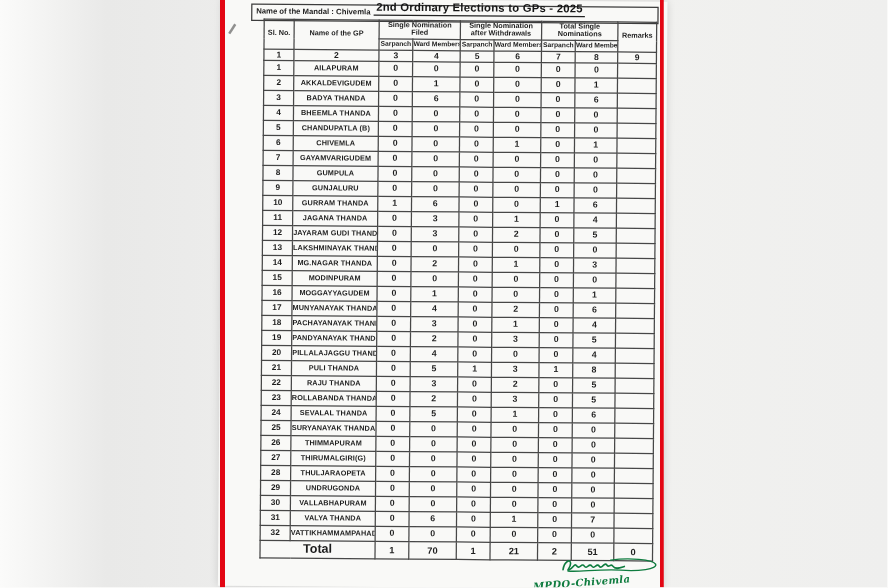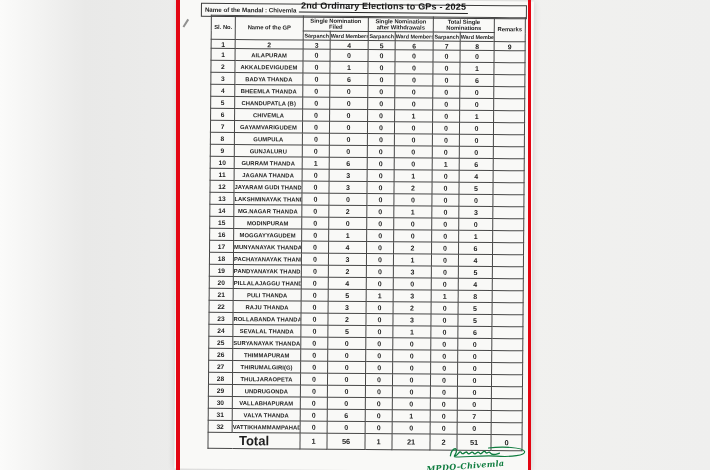--- a/index.html
+++ b/index.html
@@ -28,21 +28,21 @@
   tr.rowA th{font-size:5.8px;font-weight:bold;line-height:1.08;height:14px;white-space:normal;}
   th.slno-h{font-size:5.4px;}
   th.gp-h{font-size:6px;}
   th.rem-h{font-size:5.4px;vertical-align:bottom;padding-bottom:1px;}
   tr.rowB th{font-size:5.4px;font-weight:bold;height:8px;}
   tr.rowC th{font-size:6.8px;font-weight:bold;height:8px;}
   tbody td{height:11px;font-size:7px;font-weight:bold;}
   tbody td.nm{font-size:5.8px;font-weight:600;letter-spacing:.1px;}
   tbody td.no{font-size:6.6px;}
   tfoot td{height:13px;font-size:7.4px;font-weight:bold;}
-  tfoot td.total-label{font-size:13px;margin-top:40px;}
+  tfoot td.total-label{font-size:10px;margin-top:40px;}
   .signature{position:absolute;left:252px;top:444px;width:100px;z-index:2;color:var(--sig-green,#0f7c3f);}
   .sig-scribble{display:block;margin-left:18px;}
   .sig-text{display:block;font-family:"DejaVu Serif", serif;font-style:italic;font-weight:bold;
             font-size:8px;transform:rotate(-5deg);letter-spacing:.3px;white-space:nowrap;}
 </style>
 </head>
 <body>
 
 <div class="stage">
 
@@ -478,21 +478,21 @@
     <td>0</td>
     <td>0</td>
     <td>0</td>
     <td class="rem"></td>
   </tr>
 </tbody>
       <tfoot>
         <tr>
           <td colspan="2" class="total-label">Total</td>
           <td>1</td>
-          <td>56</td>
+          <td>70</td>
           <td>1</td>
           <td>21</td>
           <td>2</td>
           <td>51</td>
           <td>0</td>
         </tr>
       </tfoot>
     </table>
 
     <div class="signature">

